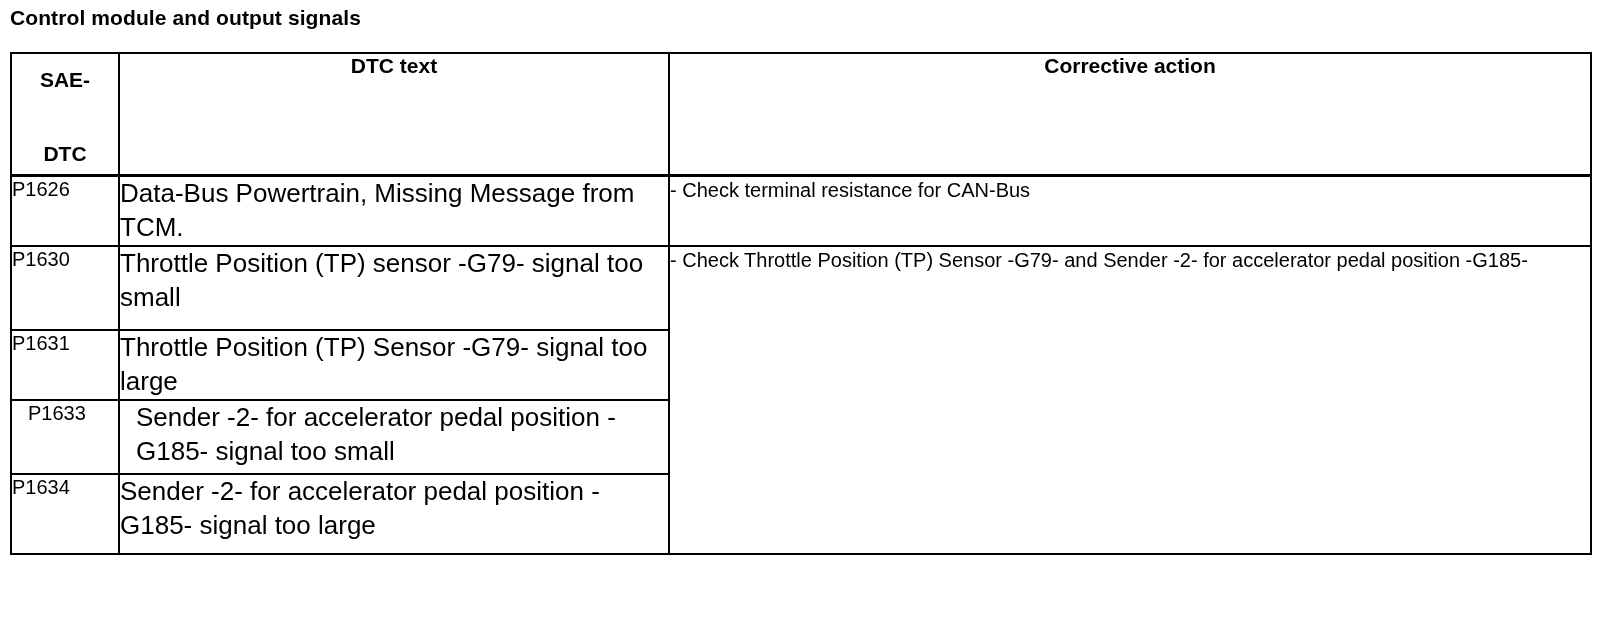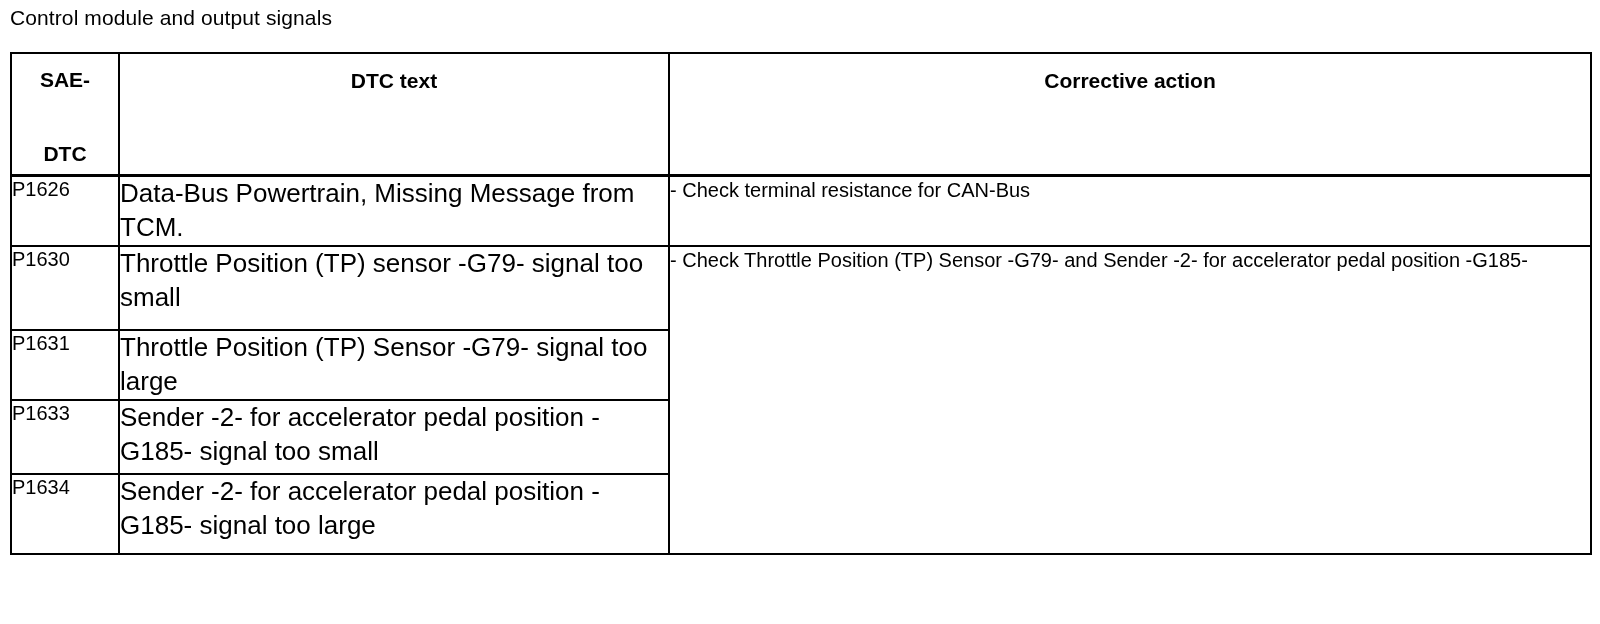--- a/index.html
+++ b/index.html
@@ -20,21 +20,21 @@
     width: 1600px;
     height: 624px;
   }
 
   
   .section-title {
     position: absolute;
     left: 10px;
     top: 6px;
     font-size: 21px;
-    font-weight: normal;
+    font-weight: bold;
     letter-spacing: 0.1px;
     white-space: nowrap;
   }
 
   
   .dtc-table {
     position: absolute;
     left: 10px;
     top: 52px;
     width: 1582px;
@@ -71,21 +71,20 @@
   }
   .head-code-inner .line2 {
     display: block;
     margin-top: 52px;
   }
 
   .head-center {
     font-size: 21px;
     font-weight: bold;
     text-align: center;
-    padding-top: 15px;
     line-height: 1.15;
   }
 
   
   .cell-code {
     font-size: 20px;
     text-align: center;
     padding-top: 13px;
     line-height: 1.25;
     white-space: nowrap;
@@ -100,21 +99,21 @@
   .cell-fix {
     font-size: 20px;
     padding: 20px 10px 10px 14px;
     line-height: 1.32;
   }
 
   
   .row-r0 td { height: 68px; }
   .row-r1 td { height: 82px; }
   .row-r2 td { height: 68px; }
-  .row-r3 td { height: 72px; }
+  .row-r3 td { height: 72px; padding-left: 16px; }
   .row-r4 td { height: 78px; }
 </style>
 </head>
 <body>
 
 <div class="page">
 
   <div class="section-title">Control module and output signals</div>
 
   <table class="dtc-table">

